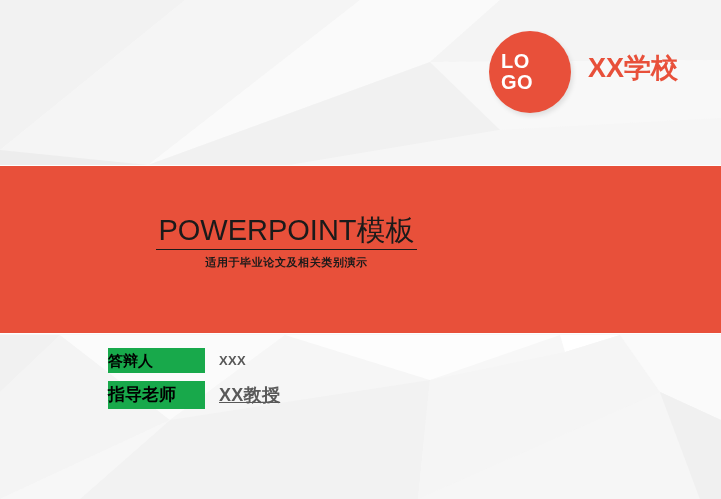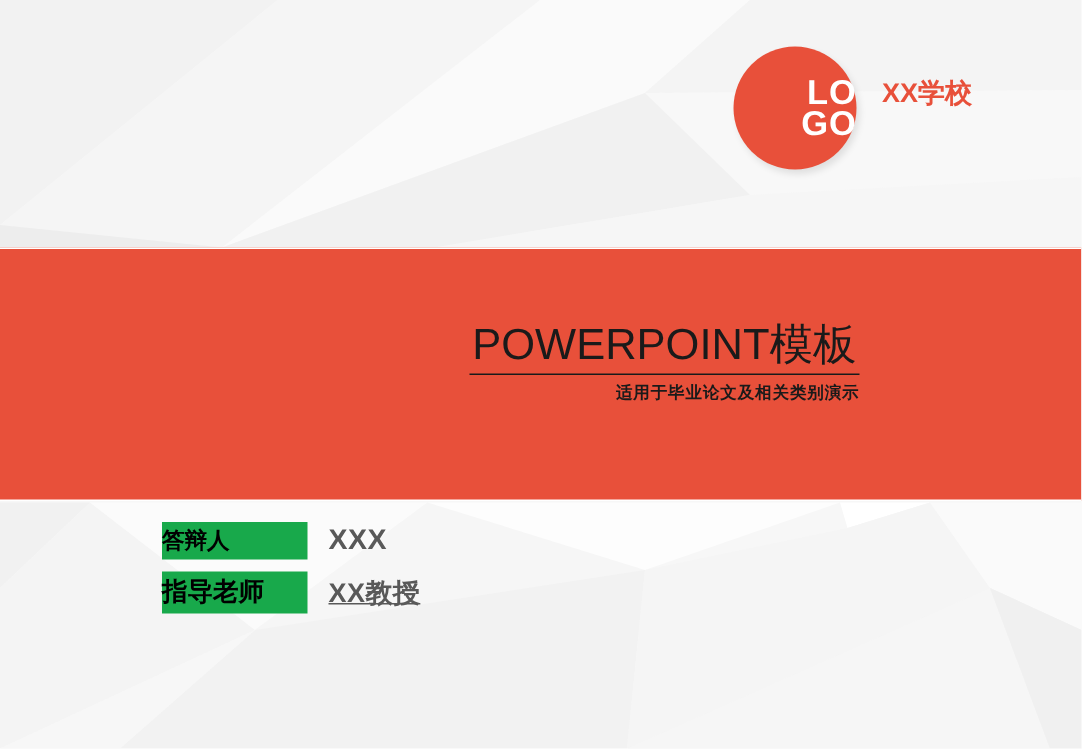--- a/index.html
+++ b/index.html
@@ -42,39 +42,39 @@
     left: 489px;
     top: 31px;
     width: 82px;
     height: 82px;
     border-radius: 50%;
     background: #e8503a;
     box-shadow: 2px 3px 5px rgba(0,0,0,0.10);
   }
   #logo-circle .logo-text {
     position: absolute;
-    left: 0; top: 0;
+    left: 12px; top: 0;
     width: 82px;
     height: 82px;
     display: flex;
     flex-direction: column;
-    align-items: flex-end;
+    align-items: flex-start;
     justify-content: center;
     color: #ffffff;
     font-weight: bold;
-    font-size: 23px;
+    font-size: 20px;
     line-height: 21px;
     letter-spacing: 0.5px;
   }
 
   #school-name {
     position: absolute;
     left: 588px;
     top: 50px;
-    font-size: 18px;
+    font-size: 27px;
     font-weight: bold;
     color: #e8503a;
     letter-spacing: 0px;
     white-space: nowrap;
   }
 
   
   #red-band {
     position: absolute;
     left: 0;
@@ -85,21 +85,21 @@
     border-top: 1px solid #ffffff;
     border-bottom: 1px solid #ffffff;
     box-sizing: border-box;
   }
 
   #title-block {
     position: absolute;
     left: 0;
     top: 48px;
     width: 573px;
-    text-align: right;
+    text-align: center;
   }
 
   #main-title {
     display: inline-block;
     font-size: 29px;
     font-weight: normal;
     color: #1a1a1a;
     letter-spacing: 0px;
     line-height: 32px;
     padding: 0 2px 3px 2px;
@@ -154,21 +154,21 @@
     font-size: 17px;
   }
 
   .value {
     color: #595959;
     font-weight: bold;
     white-space: nowrap;
   }
   .value-1 {
     margin-left: 14px;
-    font-size: 19px;
+    font-size: 13px;
     letter-spacing: 0.3px;
   }
   .value-2 {
     margin-left: 14px;
     font-size: 18px;
     letter-spacing: 0.3px;
     text-decoration: underline;
   }
 </style>
 </head>

